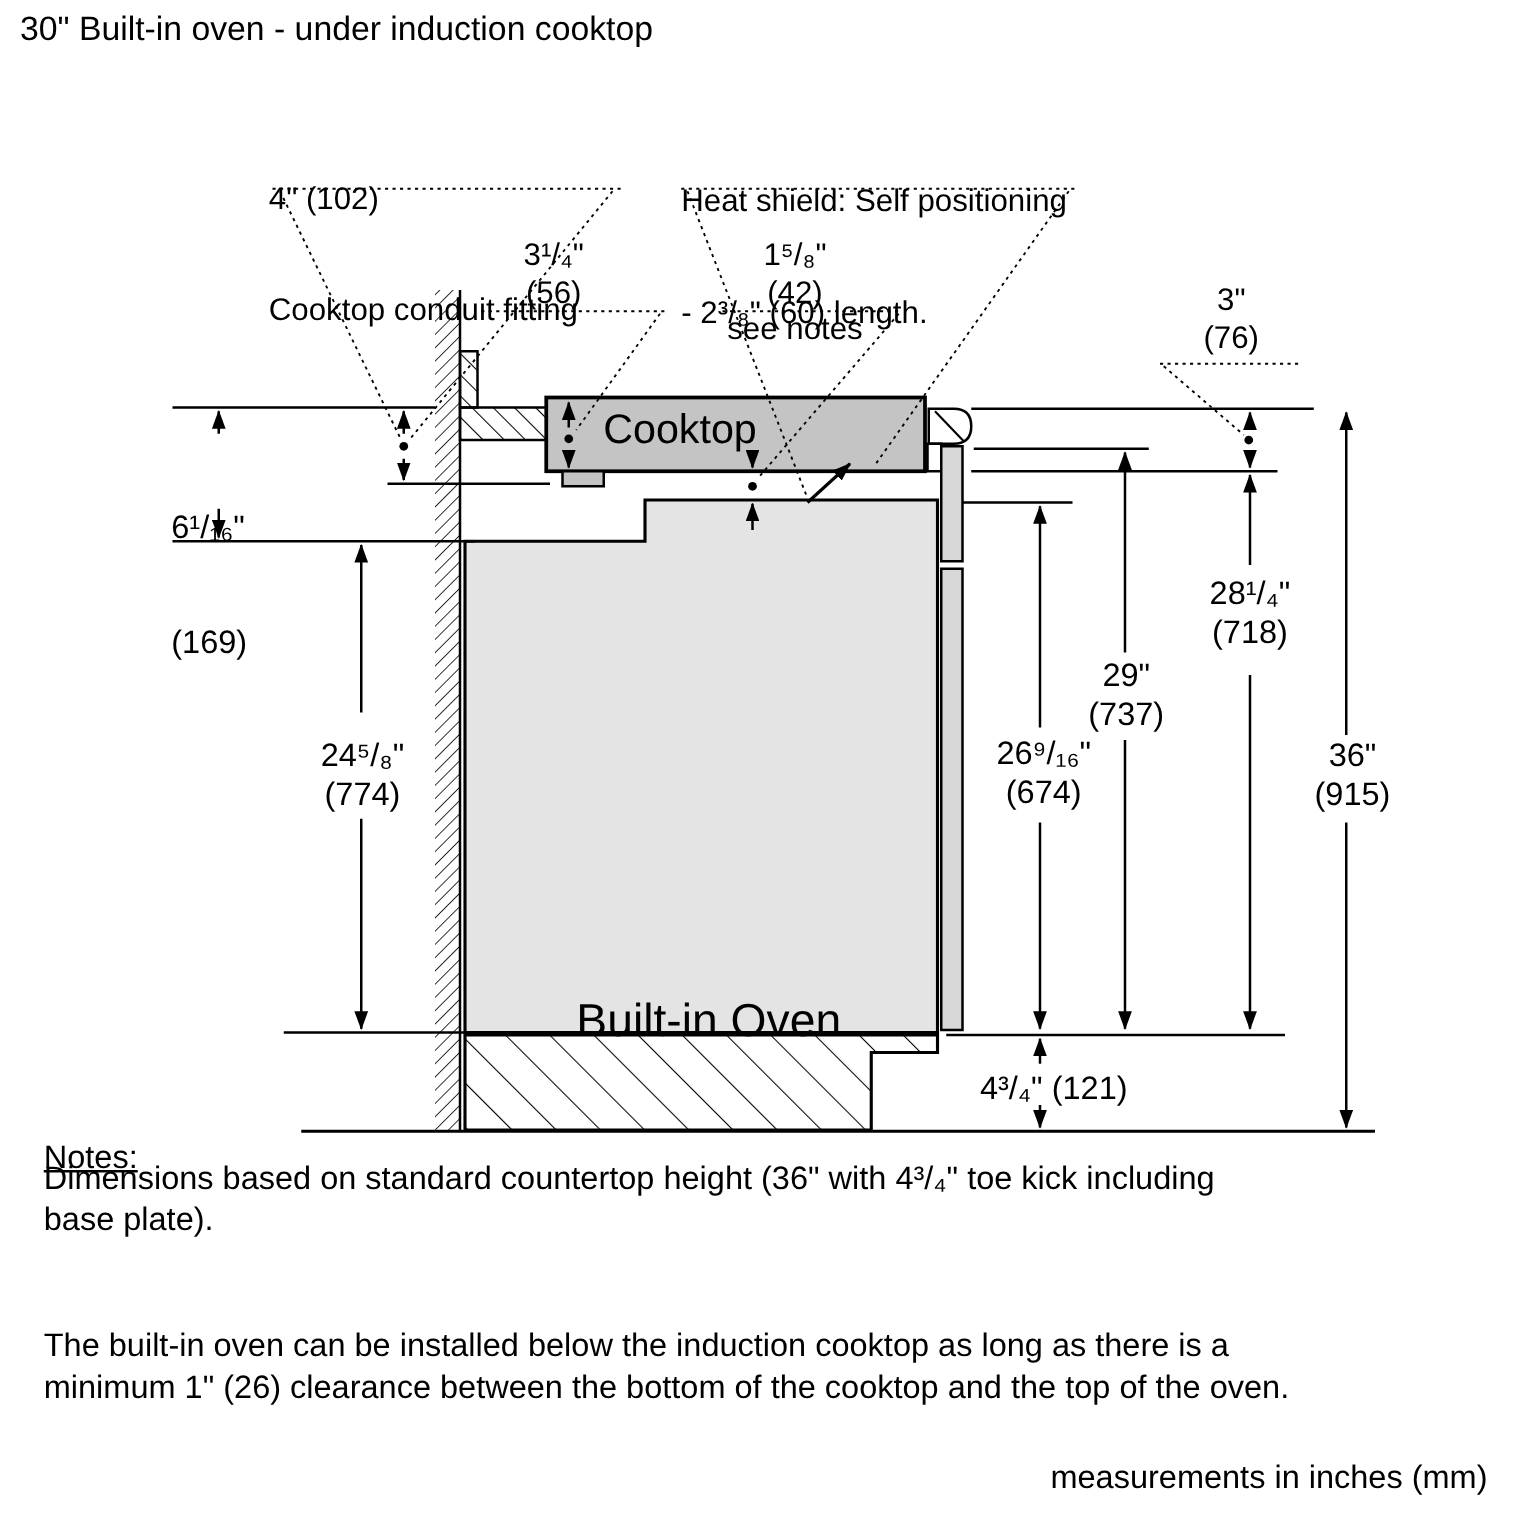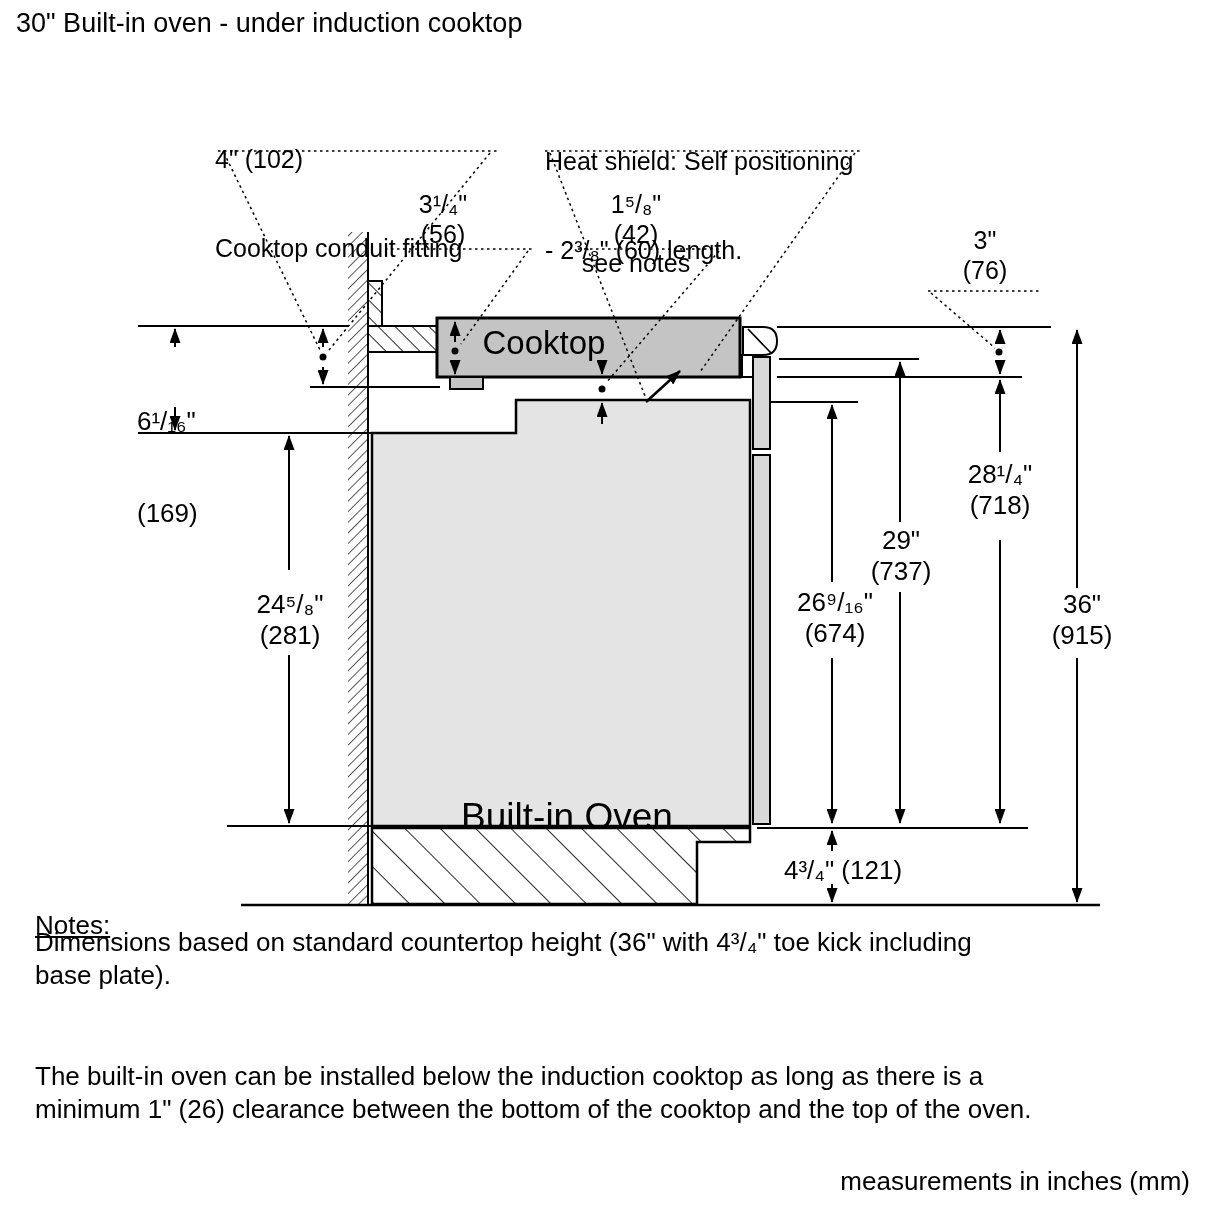--- a/index.html
+++ b/index.html
@@ -158,21 +158,21 @@
     <div>(76)</div>
   </div>
 
   <div class="lbl t26" style="left:137px;top:345px;">
     <div>6¹/₁₆"</div>
     <div>(169)</div>
   </div>
 
   <div class="lbl t26 ctr" style="left:230px;top:589px;width:120px;">
     <div>24⁵/₈"</div>
-    <div>(281)</div>
+    <div>(774)</div>
   </div>
 
   <div class="lbl t26 ctr" style="left:770px;top:587px;width:130px;">
     <div>26⁹/₁₆"</div>
     <div>(674)</div>
   </div>
 
   <div class="lbl t26 ctr" style="left:851px;top:525px;width:100px;">
     <div>29"</div>
     <div>(737)</div>

